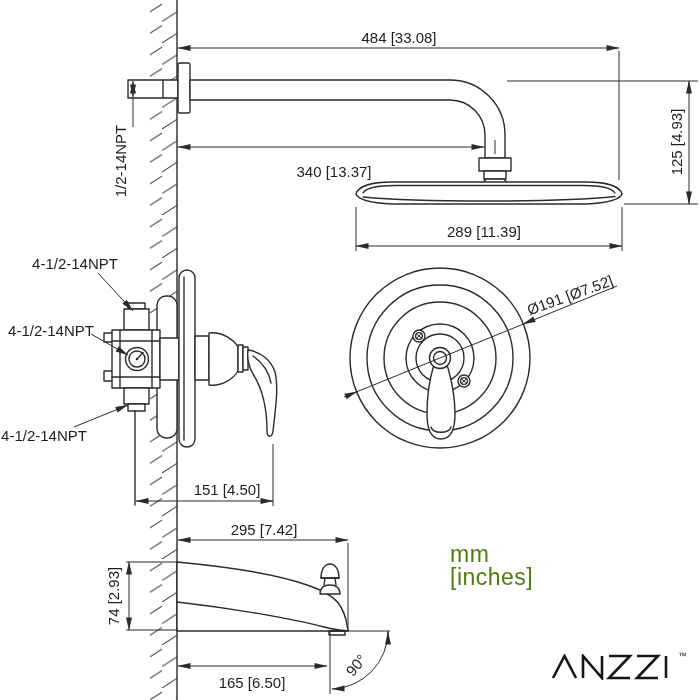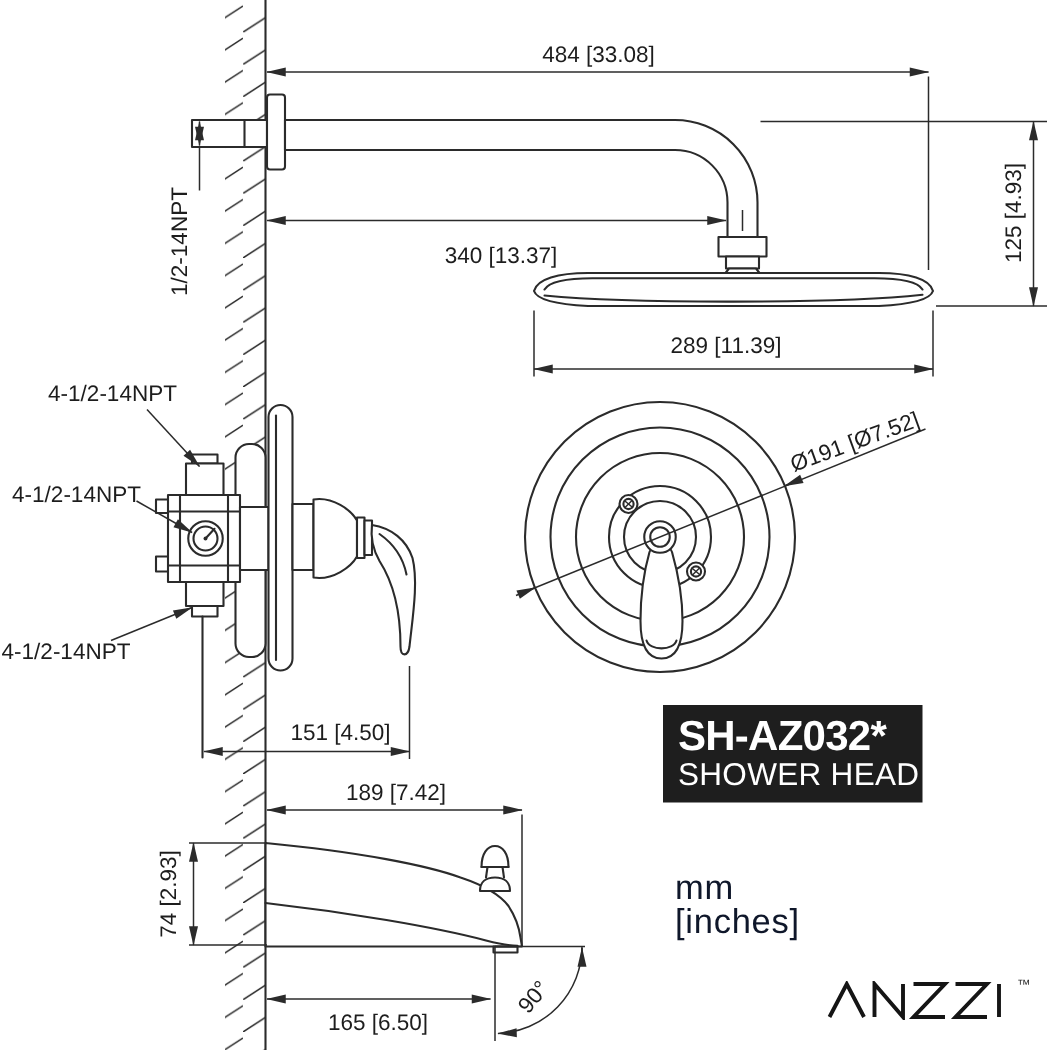--- a/index.html
+++ b/index.html
@@ -8,21 +8,21 @@
   #lineart{position:absolute;left:0;top:0;}
   .txt{position:absolute;white-space:nowrap;color:#1d1d1d;font-size:15px;
        transform:translate(-50%,-50%);line-height:1;}
   .rot90{transform:translate(-50%,-50%) rotate(-90deg);}
   .rot20{transform:translate(-50%,-50%) rotate(-20deg);}
   .rot50{transform:translate(-50%,-50%) rotate(-50deg);}
   .titlebox{position:absolute;left:442px;top:470px;width:173px;height:65px;
             background:#1e1e1e;color:#ffffff;box-sizing:border-box;padding:7px 0 0 10px;}
   .model{font-size:28px;font-weight:bold;letter-spacing:-.5px;line-height:28px;}
   .product{font-size:21px;letter-spacing:.2px;line-height:23px;}
-  .units{position:absolute;left:450px;top:543px;color:#0f172a;font-size:23px;line-height:23px;letter-spacing:.5px;margin-top:37px;}
+  .units{position:absolute;left:450px;top:543px;color:#4d7c0f;font-size:23px;line-height:23px;letter-spacing:.5px;}
   .brand{position:absolute;left:545px;top:654px;}
   .tm{position:absolute;left:678px;top:651px;font-size:9px;color:#2b2b2b;}
   
   .fx{stroke:#2b2b2b;stroke-width:1.4;fill:none;stroke-linejoin:round;stroke-linecap:round;}
   .fxw{stroke:#2b2b2b;stroke-width:1.4;fill:#ffffff;stroke-linejoin:round;}
   .dim{stroke:#2b2b2b;stroke-width:1;fill:none;}
 </style>
 </head>
 <body>
 
@@ -169,29 +169,25 @@
   <div class="txt" style="left:399px;top:37px;">484 [33.08]</div>
   <div class="txt" style="left:334px;top:135px;margin-top:36px;">340 [13.37]</div>
   <div class="txt rot90" style="left:676px;top:142px;">125 [4.93]</div>
   <div class="txt" style="left:484px;top:231px;">289 [11.39]</div>
   <div class="txt rot90" style="left:120px;top:161px;">1/2-14NPT</div>
   <div class="txt" style="left:75px;top:263px;">4-1/2-14NPT</div>
   <div class="txt" style="left:51px;top:330px;">4-1/2-14NPT</div>
   <div class="txt" style="left:44px;top:435px;">4-1/2-14NPT</div>
   <div class="txt" style="left:227px;top:489px;">151 [4.50]</div>
   <div class="txt rot20" style="left:570px;top:295px;">Ø191 [Ø7.52]</div>
-  <div class="txt" style="left:264px;top:529px;">189 [7.42]</div>
+  <div class="txt" style="left:264px;top:529px;">295 [7.42]</div>
   <div class="txt rot90" style="left:113px;top:596px;">74 [2.93]</div>
   <div class="txt" style="left:252px;top:682px;">165 [6.50]</div>
   <div class="txt rot50" style="left:356px;top:665px;">90°</div>
 
-  <div class="titlebox">
-    <div class="model">SH-AZ032*</div>
-    <div class="product">SHOWER HEAD</div>
-  </div>
   <div class="units">
     <div>mm</div>
     <div>[inches]</div>
   </div>
 
   <div class="brand" aria-label="ANZZI">
     <svg width="132" height="26" viewBox="0 0 118 26" fill="none" stroke="#151515" stroke-width="2.6" stroke-miterlimit="10">
       <path d="M1,24 L12.5,2 L24,24"></path>
       <path d="M31,24 L31,2 L50,24 L50,2"></path>
       <path d="M57,2 L78,2 L57,24 L78,24"></path>

